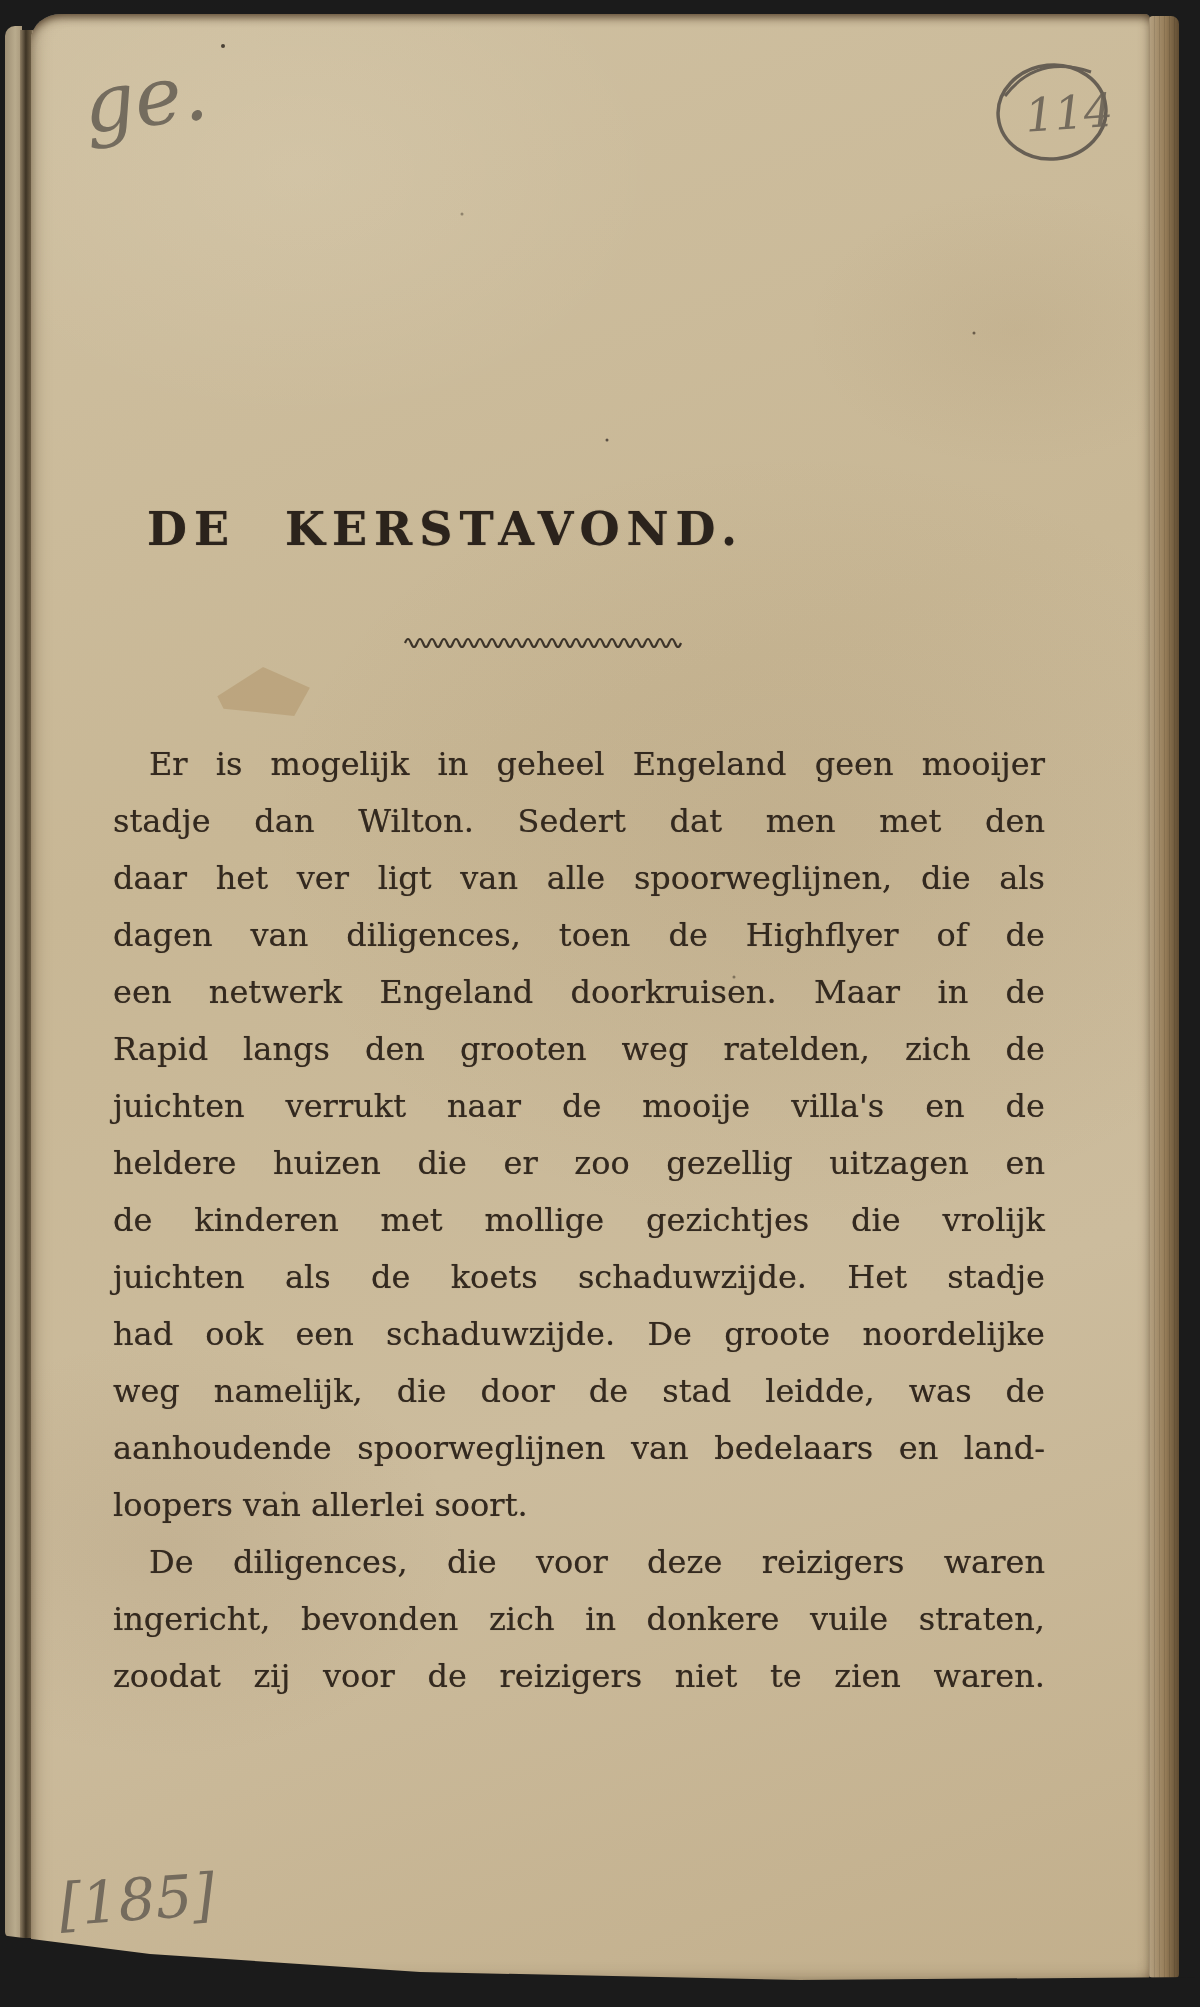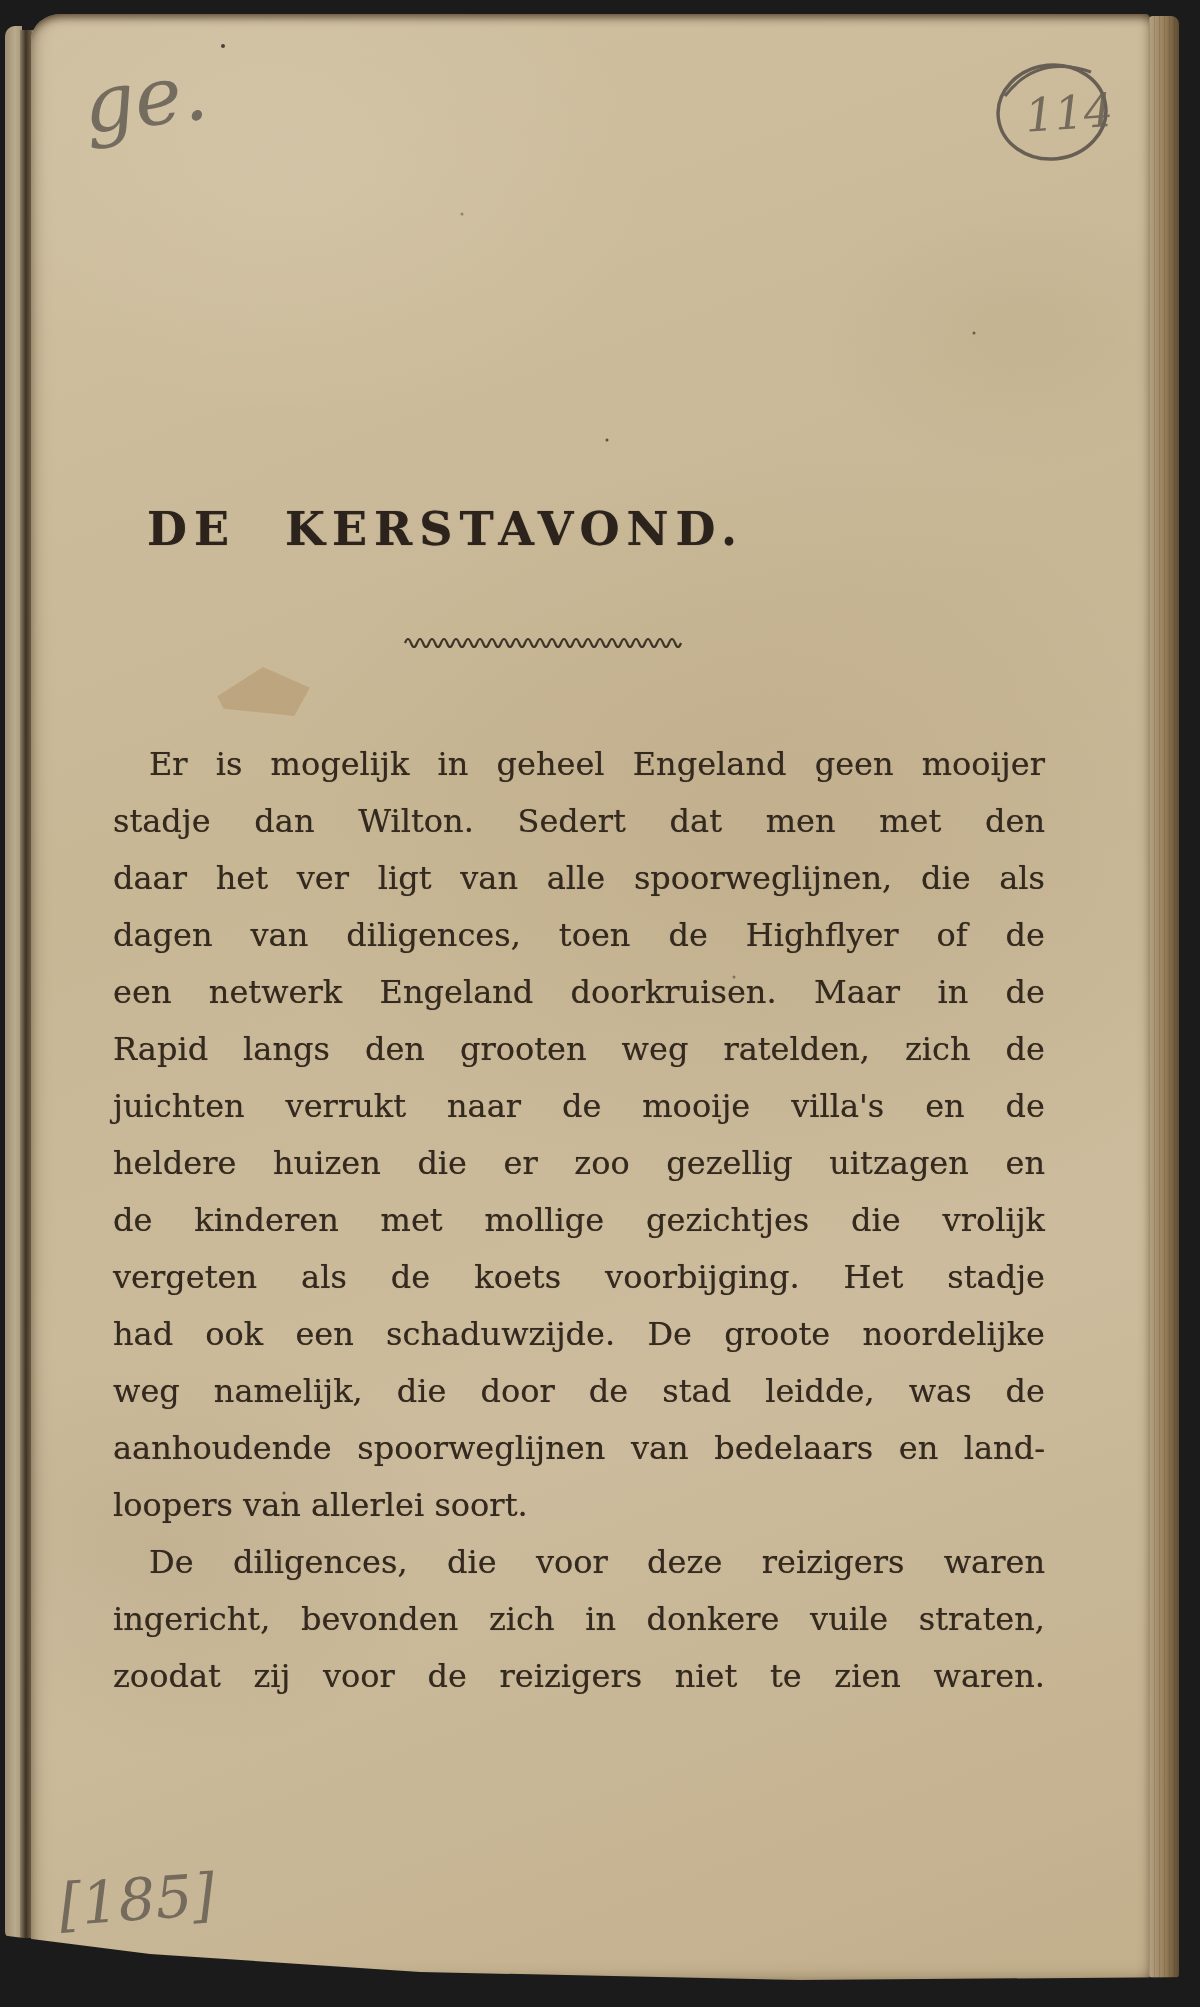--- a/index.html
+++ b/index.html
@@ -125,21 +125,21 @@
       <div>
         <div class="line indent">Er is mogelijk in geheel Engeland geen mooijer</div>
         <div class="line">stadje dan Wilton. Sedert dat men met den</div>
         <div class="line">daar het ver ligt van alle spoorweglijnen, die als</div>
         <div class="line">dagen van diligences, toen de Highflyer of de</div>
         <div class="line">een netwerk Engeland doorkruisen. Maar in de</div>
         <div class="line">Rapid langs den grooten weg ratelden, zich de</div>
         <div class="line">juichten verrukt naar de mooije villa's en de</div>
         <div class="line">heldere huizen die er zoo gezellig uitzagen en</div>
         <div class="line">de kinderen met mollige gezichtjes die vrolijk</div>
-        <div class="line">vergeten als de koets voorbijging. Het stadje</div>
+        <div class="line">juichten als de koets schaduwzijde. Het stadje</div>
         <div class="line">had ook een schaduwzijde. De groote noordelijke</div>
         <div class="line">weg namelijk, die door de stad leidde, was de</div>
         <div class="line">aanhoudende spoorweglijnen van bedelaars en land-</div>
         <div class="line plain">loopers van allerlei soort.</div>
       </div>
       <div>
         <div class="line indent">De diligences, die voor deze reizigers waren</div>
         <div class="line">ingericht, bevonden zich in donkere vuile straten,</div>
         <div class="line">zoodat zij voor de reizigers niet te zien waren.</div>
       </div>

